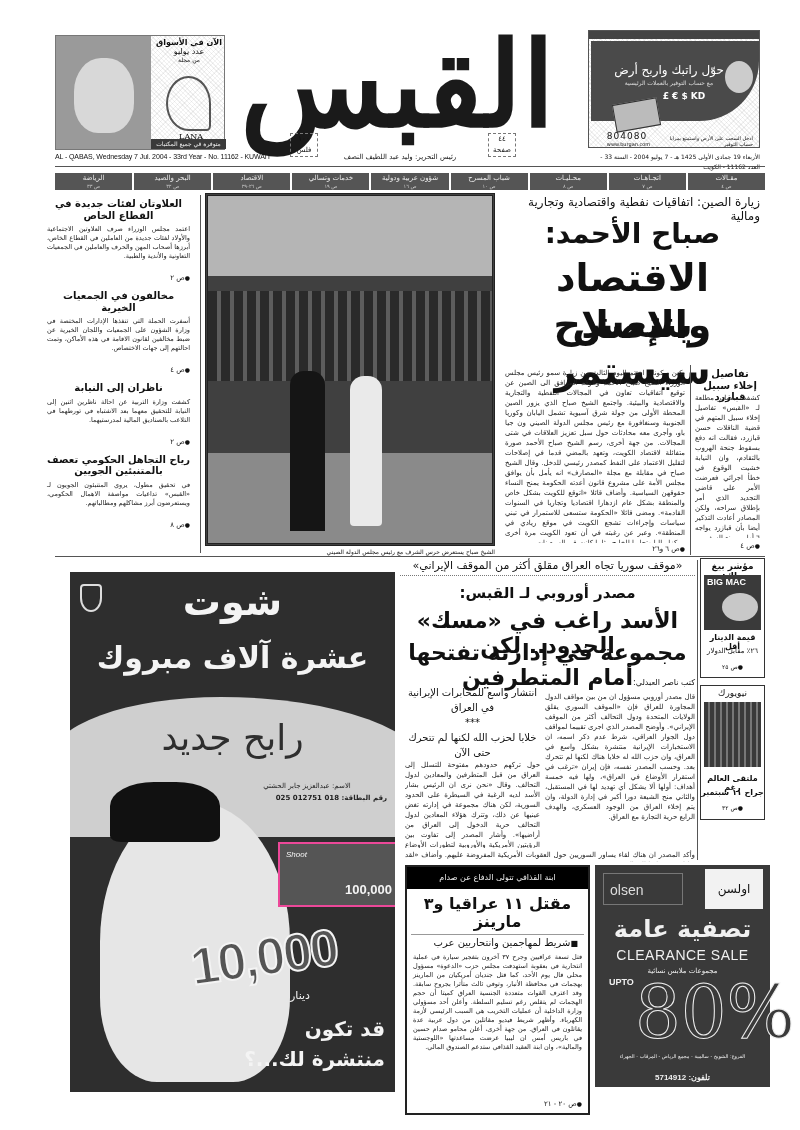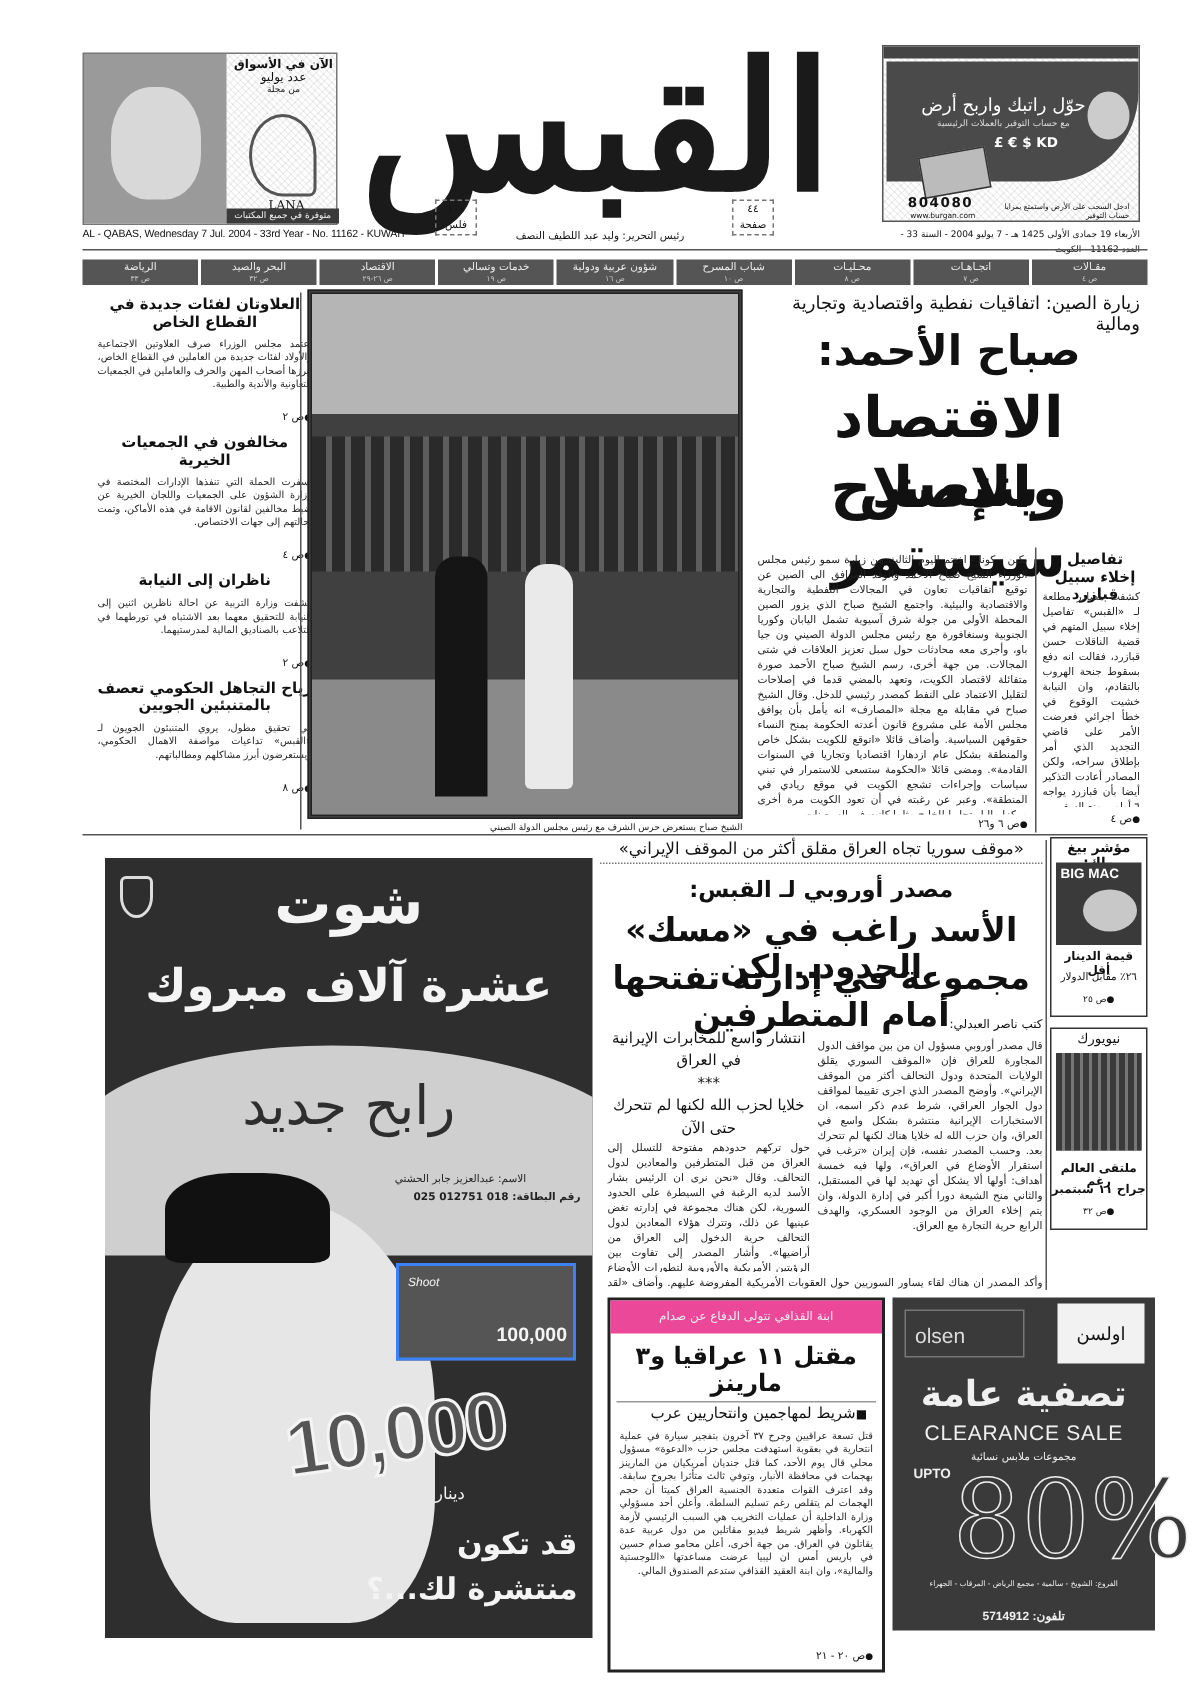--- a/index.html
+++ b/index.html
@@ -34,21 +34,21 @@
   #editor-line{left:320px;top:152px;width:160px;font-size:7px;height:10px;line-height:10px}
 
   #bank-ad{left:588px;top:30px;width:172px;height:118px;border:1px solid #555}
   #bank-ad .head{position:absolute;left:0;top:0;width:100%;height:8px;background:#444}
   #bank-ad .panel{position:absolute;left:2px;top:10px;width:168px;height:80px;background:#4a4a4a;border-radius:0 0 60px 0}
   #bank-ad .slogan{position:absolute;left:20px;top:32px;width:120px;font-size:12px;font-weight:normal;color:#fff}
   #bank-ad .sub{position:absolute;left:25px;top:48px;width:110px;font-size:6px;color:#ddd}
   #bank-ad .cur{position:absolute;left:55px;top:60px;width:80px;font-size:9px;color:#fff;font-weight:bold;text-align:center}
   #bank-ad .notes{position:absolute;left:25px;top:70px;width:45px;height:28px;background:#bbb;border:1px solid #333;transform:rotate(-10deg)}
   #bank-ad .face{position:absolute;right:6px;top:30px;width:28px;height:32px;border-radius:50%;background:#ccc}
-  #bank-ad .phone{position:absolute;left:8px;top:100px;width:60px;font-size:9px;font-weight:bold;letter-spacing:1px;text-align:center}
+  #bank-ad .phone{position:absolute;left:8px;top:100px;width:60px;font-size:9px;font-weight:normal;letter-spacing:1px;text-align:center}
   #bank-ad .web{position:absolute;left:12px;top:110px;width:55px;font-size:5px;text-align:center}
   #bank-ad .note{position:absolute;right:6px;top:104px;width:90px;font-size:5px}
   #arabic-date{left:588px;top:152px;width:172px;font-size:6px;height:10px;line-height:10px}
 
   
   #sections-bar{left:55px;top:173px;width:710px;height:17px;display:flex;flex-direction:row-reverse;gap:2px}
   .sec{flex:1;height:17px;background:#555;color:#eee;font-size:7px;line-height:9px;text-align:center;direction:rtl;padding-top:1px;overflow:hidden}
   .sec .pg{display:block;font-size:5px;line-height:6px;color:#ccc}
 
   
@@ -77,40 +77,40 @@
   #bigmac .bun{position:absolute;left:18px;top:18px;width:36px;height:28px;border-radius:50%;background:#c8c8c8}
   #bigmac .c1{position:absolute;left:0;top:74px;width:100%;font-size:8px;font-weight:bold;direction:rtl;text-align:center}
   #bigmac .c2{position:absolute;left:0;top:88px;width:100%;font-size:7px;font-weight:normal;direction:rtl;text-align:center}
   #bigmac .r{position:absolute;left:0;top:104px;width:100%;text-align:center;font-size:6px}
   #ny{left:700px;top:685px;width:65px;height:135px;border:1px solid #333}
   #ny .t{font-size:9px;font-weight:normal;direction:rtl;text-align:center;padding-top:2px}
   #ny .img{position:absolute;left:3px;top:16px;width:57px;height:65px;background:#555;background-image:repeating-linear-gradient(90deg,#3a3a3a 0 4px,#777 4px 6px)}
   #ny .c1{position:absolute;left:0;top:88px;width:100%;font-size:8px;font-weight:bold;direction:rtl;text-align:center}
   #ny .c2{position:absolute;left:0;top:102px;width:100%;font-size:8px;font-weight:bold;direction:rtl;text-align:center}
   #ny .r{position:absolute;left:0;top:118px;width:100%;text-align:center;font-size:6px}
-  #briefs{left:65px;top:198px;width:143px}
+  #briefs{left:47px;top:198px;width:143px}
   .brief{margin-bottom:8px}
   .brief .hl{font-size:10px;margin-bottom:4px}
   .brief .body-text{font-size:6.5px;line-height:9px}
   .brief .ref{margin-top:13px}
 
   
   #syr-kicker{left:400px;top:560px;width:295px;font-size:11px;border-bottom:1px dotted #777;padding-bottom:2px}
   #syr-sub{left:400px;top:585px;width:295px;font-size:15px}
   #syr-h1{left:400px;top:608px;width:295px;font-size:22px}
   #syr-h2{left:400px;top:640px;width:295px;font-size:22px}
   #syr-byline{left:545px;top:678px;width:150px;font-size:8px}
   #syr-quote{left:405px;top:685px;width:135px;font-size:10px;line-height:15px;font-weight:normal}
   #syr-body-right{left:545px;top:692px;width:150px}
   #syr-body-left{left:405px;top:760px;width:135px}
   #syr-body-bottom{left:405px;top:850px;width:290px;font-size:7px}
 
   
   #iraq-box{left:405px;top:865px;width:185px;height:250px;border:2px solid #222}
-  #iraq-box .bar{height:22px;background:#ec4899;color:#eee;font-size:8px;line-height:22px;text-align:center;direction:rtl}
+  #iraq-box .bar{height:22px;background:#000000;color:#eee;font-size:8px;line-height:22px;text-align:center;direction:rtl}
   #iraq-box .h{font-size:16px;padding:6px 4px 2px}
   #iraq-box .sub{font-size:10px;direction:rtl;text-align:right;padding:2px 6px;border-top:1px solid #999;margin:0 4px}
   #iraq-box .sub::before{content:"\25A0 ";font-size:8px}
   #iraq-box .body-text{padding:3px 6px;font-size:6.5px;line-height:9px}
   #iraq-box .ref{padding:0 6px}
 
   
   #olsen{left:595px;top:865px;width:175px;height:222px;background:#3a3a3a;color:#f0f0f0}
   #olsen .logo-en{position:absolute;left:8px;top:8px;width:80px;height:32px;border:1px solid #777;font-family:"Liberation Sans",sans-serif;font-size:14px;line-height:32px;padding-left:6px;color:#ddd}
   #olsen .logo-ar{position:absolute;left:110px;top:4px;width:58px;height:40px;background:#f2f2f2;color:#111;font-size:12px;line-height:40px;text-align:center}
@@ -126,21 +126,21 @@
   #shoot{left:70px;top:572px;width:325px;height:520px;background:#2e2e2e;color:#f4f4f4;overflow:hidden}
   #shoot .badge{position:absolute;left:10px;top:12px;width:22px;height:28px;border:2px solid #ddd;border-radius:4px 4px 50% 50%}
   #shoot .brand{position:absolute;left:0;top:8px;width:100%;text-align:center;font-size:38px;font-weight:bold;direction:rtl;letter-spacing:2px}
   #shoot .l1{position:absolute;left:0;top:68px;width:100%;text-align:center;font-size:30px;font-weight:bold;direction:rtl}
   #shoot .wave{position:absolute;left:-20px;top:125px;width:380px;height:140px;background:#cfcfcf;border-radius:45% 55% 0 0}
   #shoot .l2{position:absolute;left:0;top:145px;width:100%;text-align:center;font-size:36px;color:#2e2e2e;direction:rtl;letter-spacing:3px}
   #shoot .winner{position:absolute;right:8px;top:210px;width:160px;font-size:7px;color:#222;direction:rtl;text-align:center}
   #shoot .card-no{position:absolute;right:8px;top:222px;width:160px;font-size:7px;color:#222;direction:rtl;text-align:right;font-weight:bold}
   #shoot .person{position:absolute;left:30px;top:230px;width:190px;height:280px;background:#e6e6e6;border-radius:50% 50% 30% 30%}
   #shoot .ghutra{position:absolute;left:40px;top:210px;width:110px;height:60px;background:#111;border-radius:40% 40% 10% 10%}
-  #shoot .ticket{position:absolute;left:194px;top:270px;width:120px;height:65px;background:#555;border:2px solid #3b82f6}
+  #shoot .ticket{position:absolute;left:208px;top:270px;width:120px;height:65px;background:#555;border:2px solid #ec4899}
   #shoot .ticket span{position:absolute;right:4px;bottom:8px;font-size:13px;font-weight:bold;font-family:"Liberation Sans",sans-serif}
   #shoot .ticket i{position:absolute;left:6px;top:6px;font-size:8px;font-style:italic;font-family:"Liberation Sans",sans-serif}
   #shoot .amount{position:absolute;left:120px;top:355px;font-size:52px;font-weight:bold;font-family:"Liberation Sans",sans-serif;color:#555;-webkit-text-stroke:2px #f4f4f4;letter-spacing:-2px;transform:rotate(-8deg)}
   #shoot .curr{position:absolute;left:220px;top:417px;font-size:11px}
   #shoot .l3{position:absolute;right:10px;top:445px;font-size:20px;font-weight:bold;direction:rtl}
   #shoot .l4{position:absolute;right:10px;top:475px;font-size:20px;font-weight:bold;direction:rtl}
 </style>
 </head>
 <body>
 

